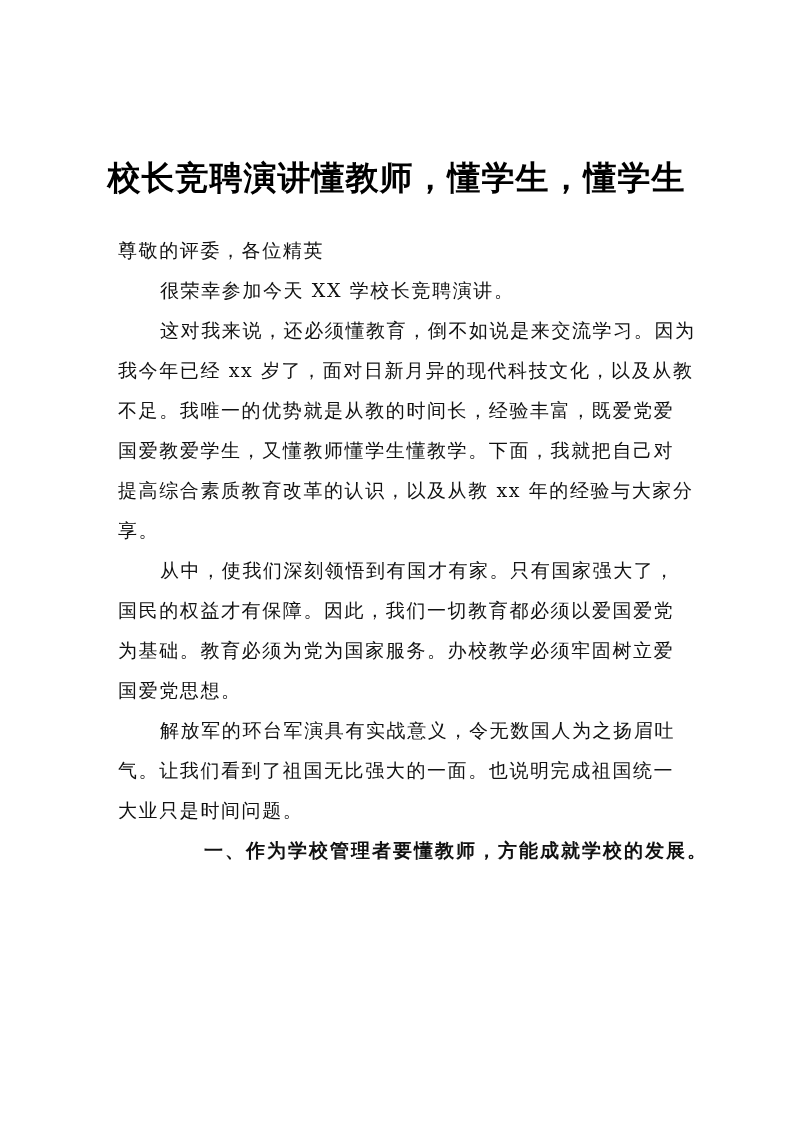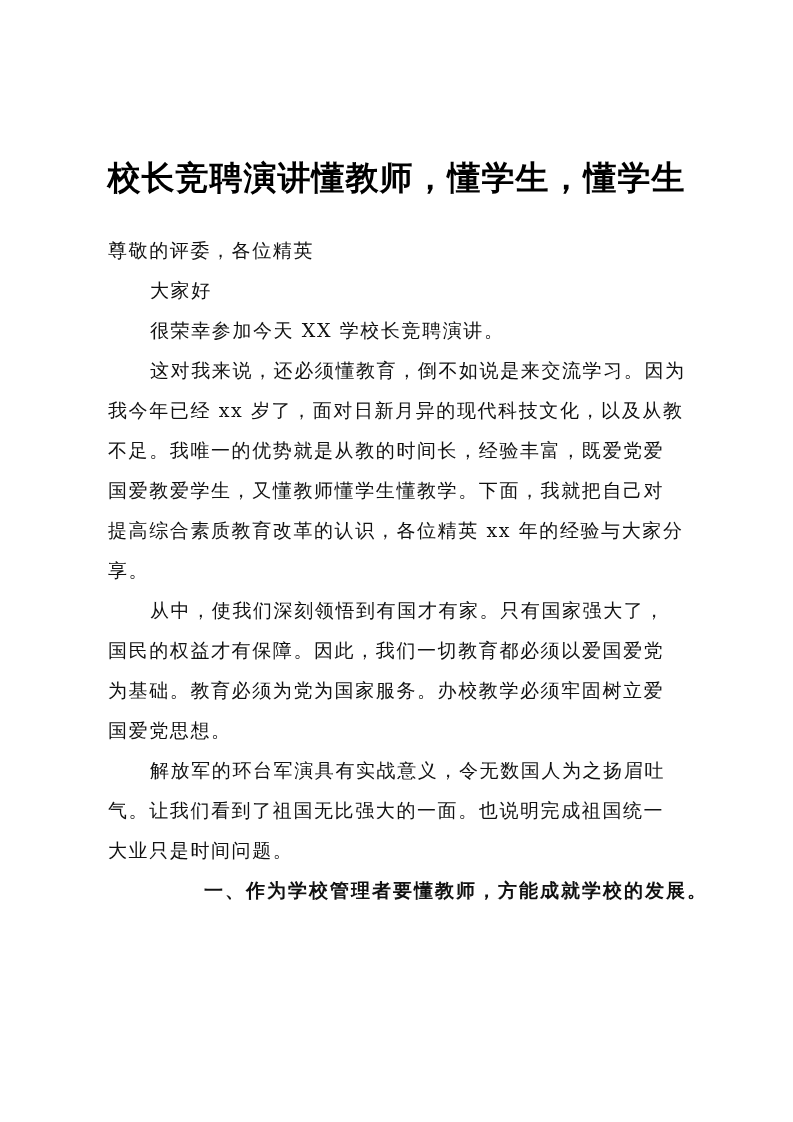--- a/index.html
+++ b/index.html
@@ -8,44 +8,43 @@
   .title {
     position: absolute; left: 0; width: 793px; top: 156px;
     text-align: center; font-family: "DejaVu Sans", sans-serif;
     font-weight: bold; font-size: 33px; letter-spacing: 1px; color: #000;
     line-height: 44px;
   }
   .body-text {
     position: absolute; left: 108px; top: 230px; width: 600px;
     font-family: "DejaVu Serif", serif; font-size: 19px; color: #111;
   }
-  .line { height: 40px; line-height: 40px; white-space: nowrap; letter-spacing: 1.6px; }
+  .line { height: 40px; line-height: 40px; white-space: nowrap; letter-spacing: 1.6px; margin-left: 10px; }
   .indent { padding-left: 42px; }
   .bold { font-weight: bold; font-family: "DejaVu Sans", sans-serif; letter-spacing: 2px; text-align: right; }
 </style>
 </head>
 <body>
 
 <div class="page">
   <div class="title">校长竞聘演讲懂教师，懂学生，懂学生</div>
 
   <div class="body-text">
     <div class="line">尊敬的评委，各位精英</div>
-    <div class="line indent">大家好</div>
 
     <div>
       <div class="line indent">很荣幸参加今天 XX 学校长竞聘演讲。</div>
     </div>
 
     <div>
       <div class="line indent">这对我来说，还必须懂教育，倒不如说是来交流学习。因为</div>
       <div class="line">我今年已经 xx 岁了，面对日新月异的现代科技文化，以及从教</div>
       <div class="line">不足。我唯一的优势就是从教的时间长，经验丰富，既爱党爱</div>
       <div class="line">国爱教爱学生，又懂教师懂学生懂教学。下面，我就把自己对</div>
-      <div class="line">提高综合素质教育改革的认识，各位精英 xx 年的经验与大家分</div>
+      <div class="line">提高综合素质教育改革的认识，以及从教 xx 年的经验与大家分</div>
       <div class="line">享。</div>
     </div>
 
     <div>
       <div class="line indent">从中，使我们深刻领悟到有国才有家。只有国家强大了，</div>
       <div class="line">国民的权益才有保障。因此，我们一切教育都必须以爱国爱党</div>
       <div class="line">为基础。教育必须为党为国家服务。办校教学必须牢固树立爱</div>
       <div class="line">国爱党思想。</div>
     </div>
 

